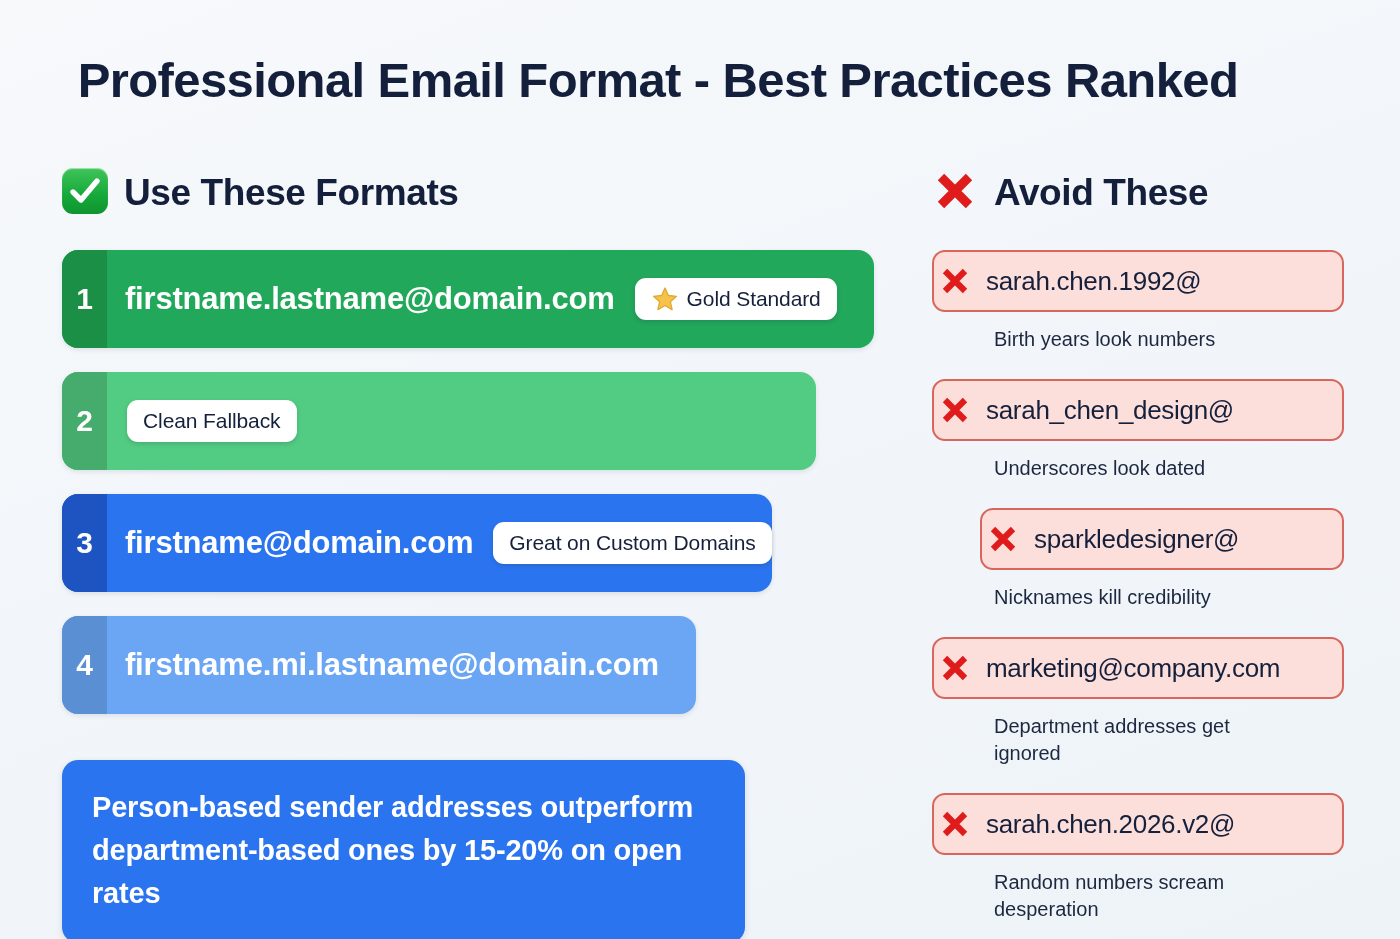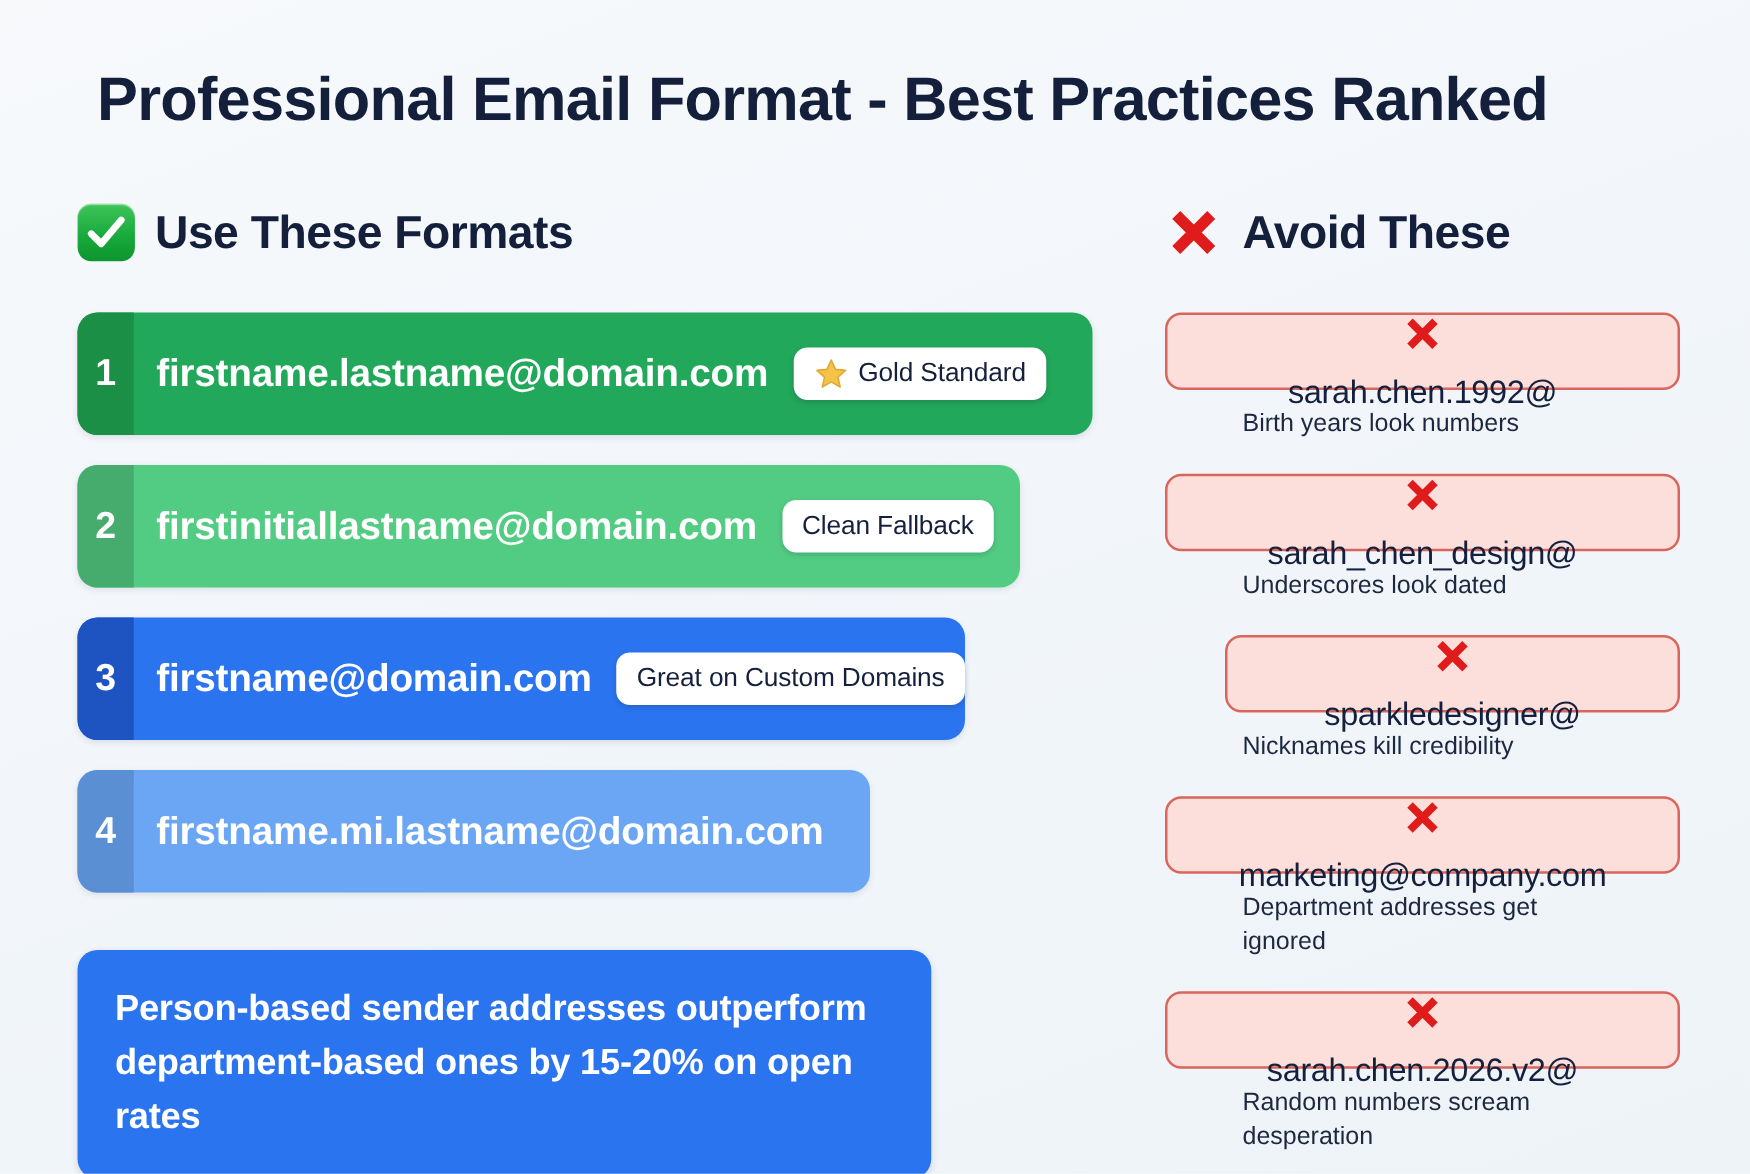--- a/index.html
+++ b/index.html
@@ -38,21 +38,21 @@
   }
   .col-right {
     position: absolute;
     left: 932px;
     top: 158px;
     width: 412px;
   }
 
   .section-head {
     display: flex;
-    align-items: center;
+    align-items: flex-end;
     gap: 16px;
     height: 56px;
     margin-bottom: 36px;
   }
   .section-head-title {
     font-size: 37px;
     font-weight: bold;
     letter-spacing: -0.4px;
     color: #141f3c;
     white-space: nowrap;
@@ -148,21 +148,20 @@
   .avoid-pill {
     display: flex;
     align-items: center;
     gap: 16px;
     height: 62px;
     border-radius: 13px;
     background: #fcdfdb;
     border: 2px solid #d9665c;
     padding: 0 6px;
     box-sizing: border-box;
-    flex-direction: column;
   }
   .avoid-x { width: 30px; height: 30px; flex: 0 0 auto; }
   .avoid-email {
     font-size: 26px;
     color: #15203c;
     white-space: nowrap;
     letter-spacing: -0.3px;
   }
   .avoid-note {
     margin: 14px 0 0 62px;
@@ -198,21 +197,20 @@
           <svg class="badge-star" viewBox="0 0 24 24">
             <path d="M12 2.6 L14.9 9.0 L21.8 9.7 L16.6 14.3 L18.1 21.1 L12 17.6 L5.9 21.1 L7.4 14.3 L2.2 9.7 L9.1 9.0 Z" fill="#f5c24a" stroke="#e0a92f" stroke-width="1.1" stroke-linejoin="round"></path>
           </svg>
           <span class="rank-badge-text">Gold Standard</span>
         </span>
       </div>
       <div class="rank-row" style="width: 754px; background: rgb(82, 204, 130);">
         <div class="rank-strip" style="background: rgb(70, 172, 109);">
           <span class="rank-num">2</span>
         </div>
-        <span class="rank-email">firstinitiallastname@domain.com</span>
         <span class="rank-badge">
           <span class="rank-badge-text">Clean Fallback</span>
         </span>
       </div>
       <div class="rank-row" style="width: 710px; background: rgb(43, 116, 239);">
         <div class="rank-strip" style="background: rgb(29, 84, 194);">
           <span class="rank-num">3</span>
         </div>
         <span class="rank-email">firstname@domain.com</span>
         <span class="rank-badge">

